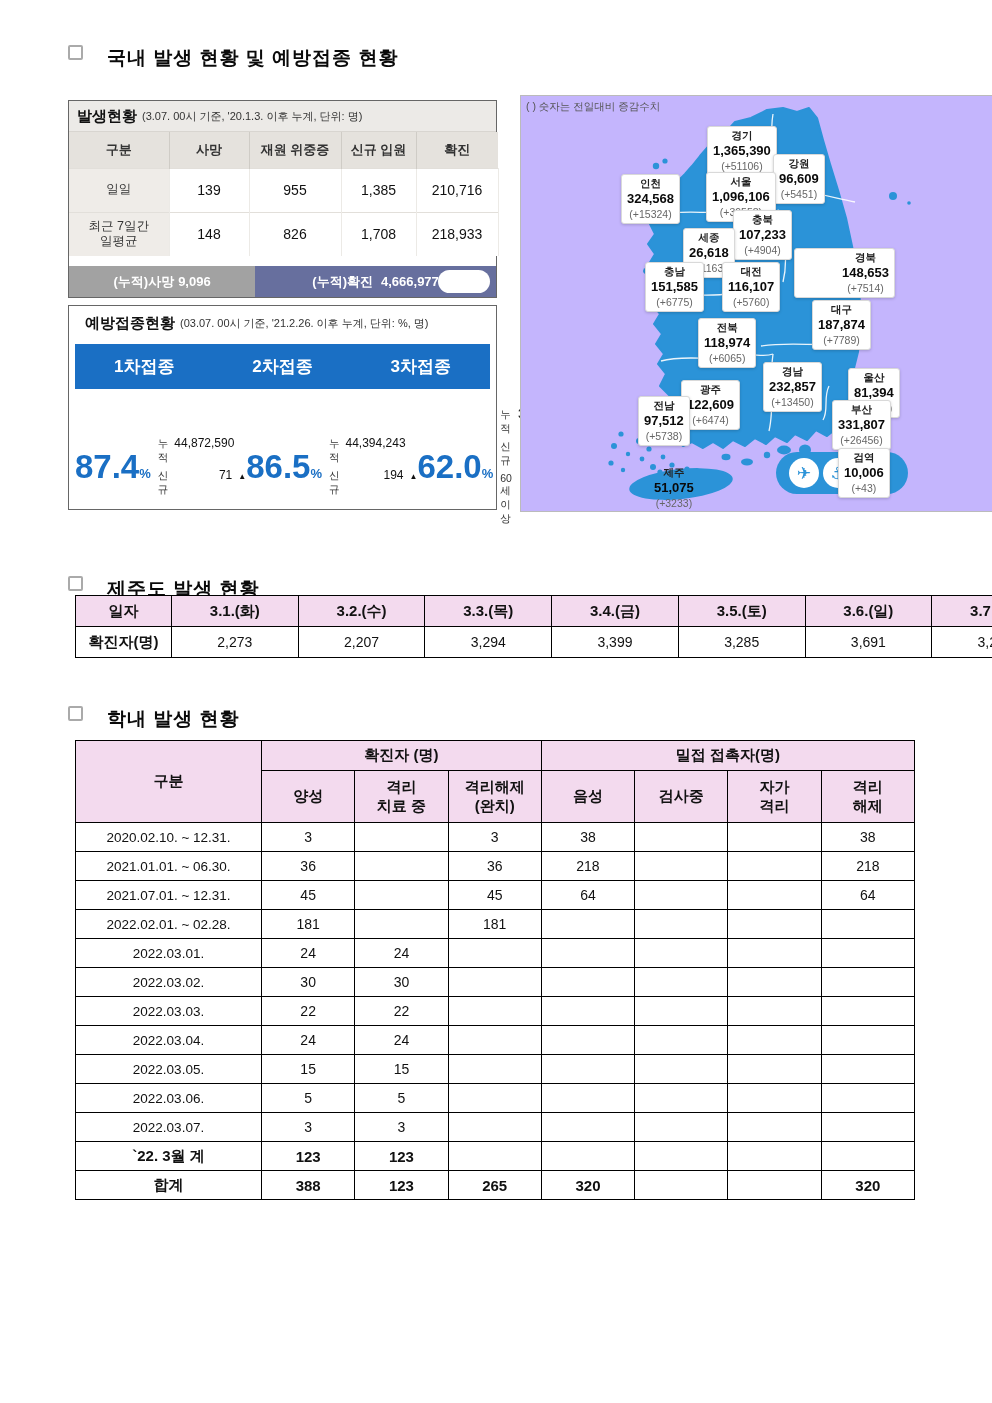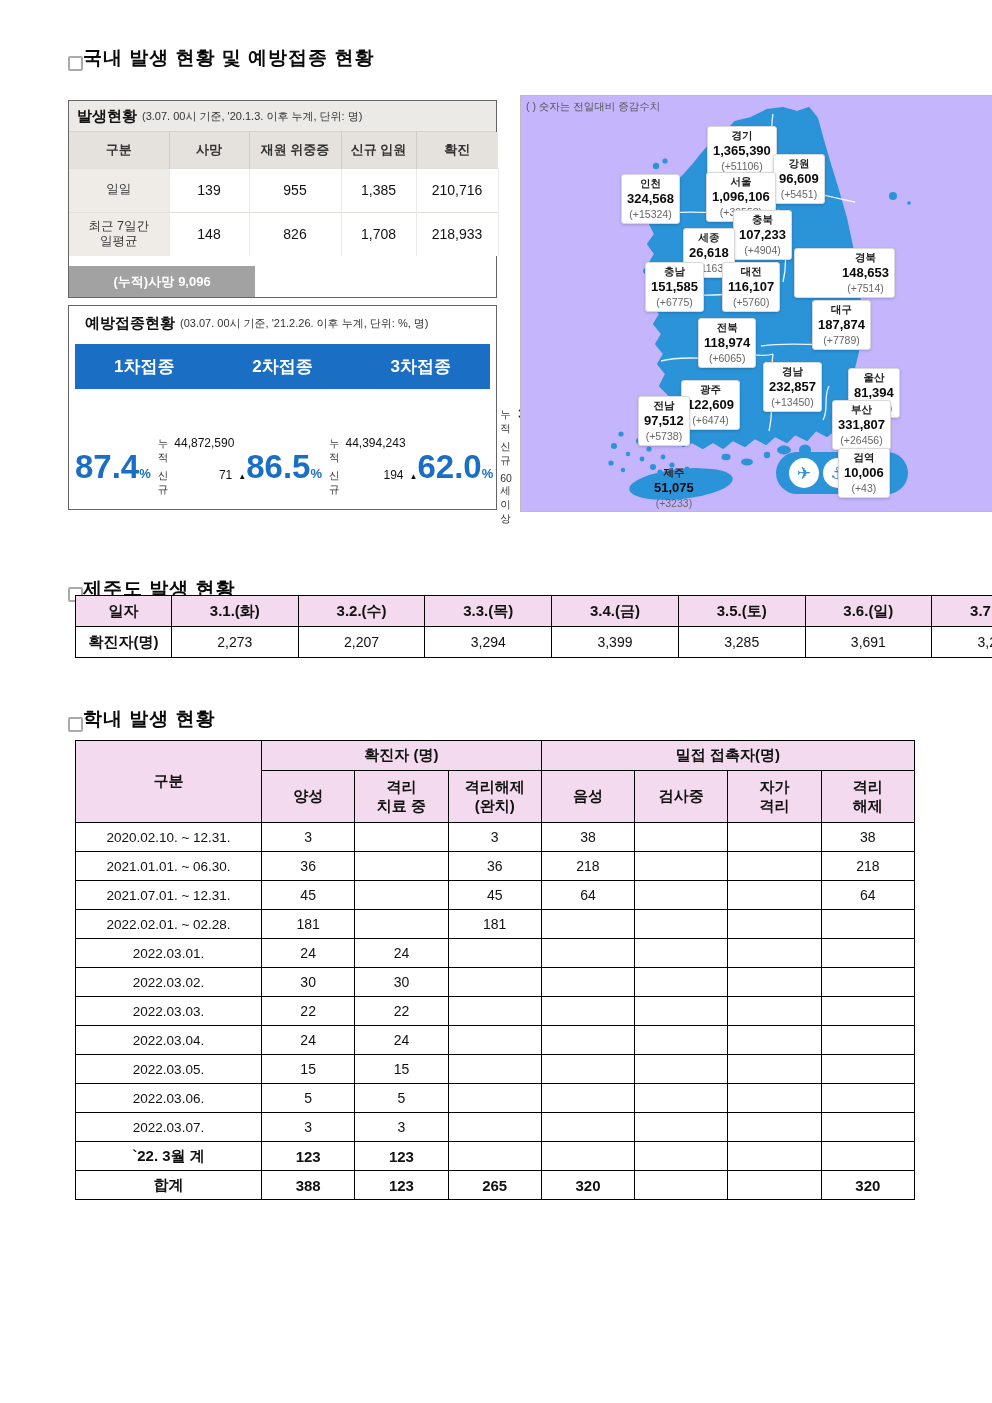--- a/index.html
+++ b/index.html
@@ -1,20 +1,20 @@
 <!DOCTYPE html>
 <html><head>
 <meta charset="utf-8">
 <style>
   * { margin:0; padding:0; box-sizing:border-box; }
   body { background:#fff; font-family:"Liberation Sans","DejaVu Sans",sans-serif; color:#111; }
   .page { position:relative; width:992px; height:1403px; background:#fff; overflow:hidden; }
 
   
-  .sec-title { position:absolute; display:flex; align-items:flex-end; gap:0; font-weight:bold; font-size:19px; color:#0a0a0a; letter-spacing:1px; }
+  .sec-title { position:absolute; display:flex; align-items:flex-start; gap:24px; font-weight:bold; font-size:19px; color:#0a0a0a; letter-spacing:1px; }
   .checkbox { width:15px; height:15px; border:2px solid #aaa; border-radius:2px; background:#fff; flex:0 0 auto; }
 
   
   .outbreak { position:absolute; left:68px; top:100px; width:429px; height:198px; border:1px solid #666; background:#fff; }
   .ob-titlebar { height:31px; background:#ECEAE7; display:flex; align-items:center; padding:0 8px; gap:5px; border-bottom:1px solid #d8d5d0; }
   .ob-title { font-size:15px; font-weight:bold; color:#111; }
   .ob-sub { font-size:11px; color:#333; }
   .ob-table { width:100%; border-collapse:collapse; table-layout:fixed; }
   .ob-table th { background:#E5E2DD; font-size:13px; font-weight:bold; color:#333; height:36px; border-right:1px solid #cfccc6; }
   .ob-table th:last-child { border-right:none; }
@@ -111,20 +111,25 @@
         <td>826</td>
         <td>1,708</td>
         <td>218,933</td>
       </tr>
     </tbody>
       </table>
     <div class="cumbar">
       <div class="cum-death">
         <span>(누적)사망</span>
         <span>9,096</span>
+      </div>
+      <div class="cum-conf">
+        <span>(누적)확진</span>
+        <span>4,666,977</span>
+        <span class="cum-pill"></span>
       </div>
     </div>
   </div>
 
   <div class="vacc">
     <div class="vacc-titlebar">
       <span class="vacc-title">예방접종현황</span>
       <span class="vacc-sub">(03.07. 00시 기준, '21.2.26. 이후 누계, 단위: %, 명)</span>
     </div>
     <div class="vacc-bluebar">

